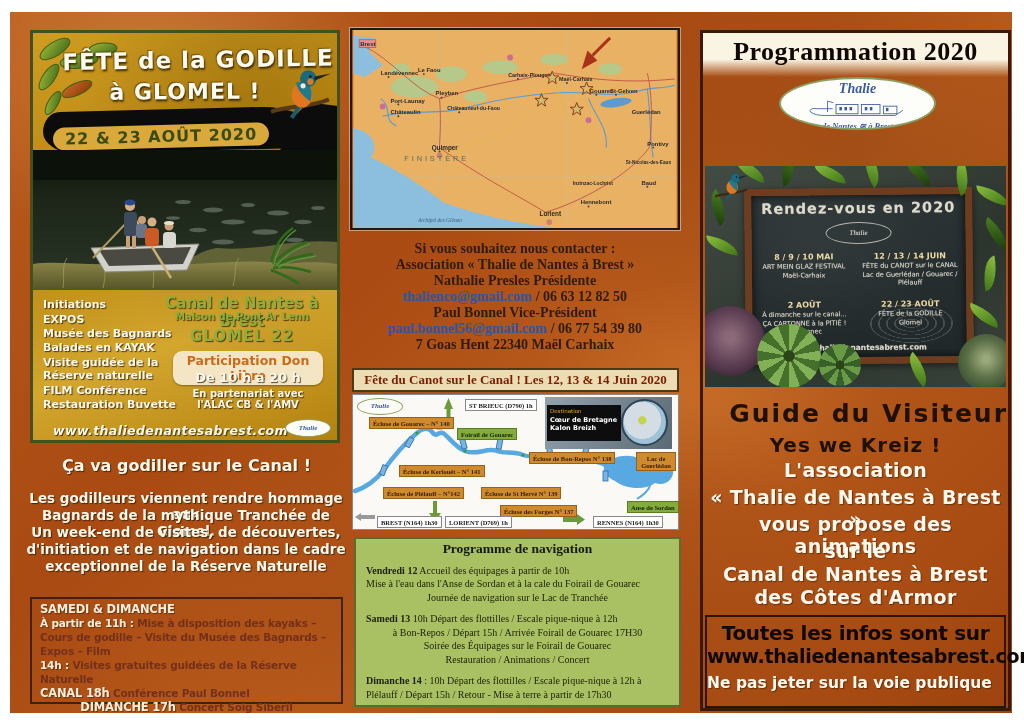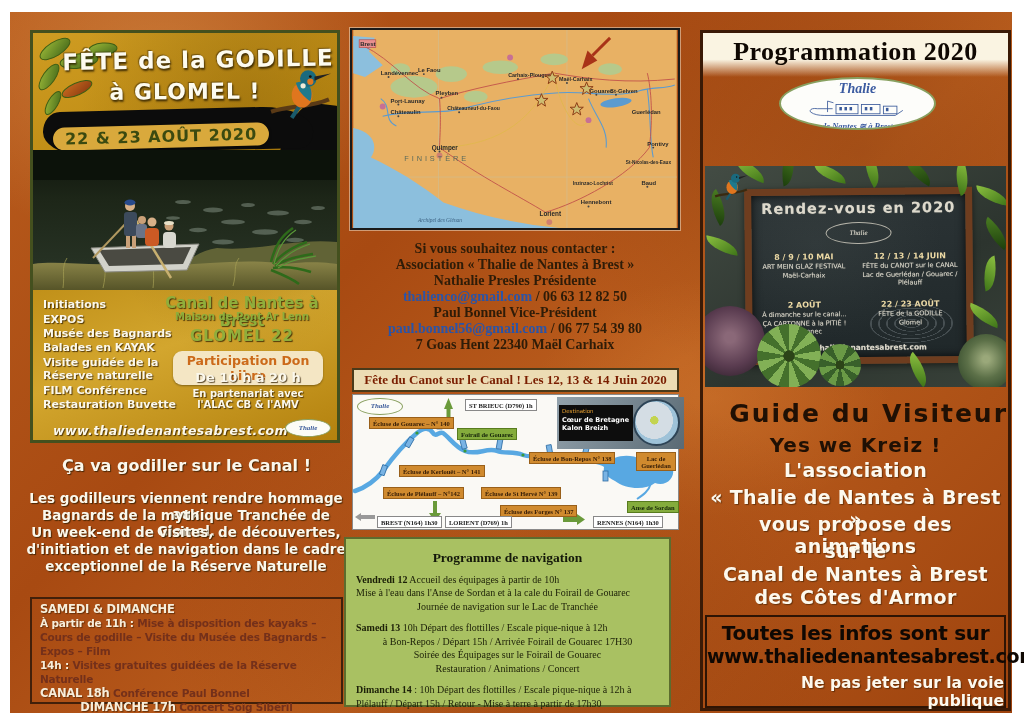--- a/index.html
+++ b/index.html
@@ -57,28 +57,28 @@
   #canot-title { left:352px; top:368px; width:327px; height:24px; background:#ecdcb4;
     border:2px solid #4a3a1a; text-align:center; font-family:"Liberation Serif", serif;
     font-size:13px; font-weight:bold; color:#7a1e00; line-height:20px; }
   #canot-map { left:352px; top:394px; width:327px; height:136px; background:#faf9f5; border:1px solid #8a8a8a; }
   .map-lab-o { position:absolute; background:#d08a2e; border:1px solid #99601a; color:#3a2008;
     font-family:"Liberation Serif", serif; font-size:6.5px; font-weight:bold; padding:1.5px 3px; white-space:nowrap; }
   .map-lab-g { position:absolute; background:#84ac3c; border:1px solid #587c1e; color:#15240a;
     font-family:"Liberation Serif", serif; font-size:6.5px; font-weight:bold; padding:1.5px 3px; white-space:nowrap; }
   .map-lab-w { position:absolute; background:#ffffff; border:1px solid #888; color:#222;
     font-family:"Liberation Serif", serif; font-size:6.5px; font-weight:bold; padding:1.5px 3px; white-space:nowrap; }
-  #dest-inset { position:absolute; left:204px; top:2px; width:127px; height:52px;
+  #dest-inset { position:absolute; left:192px; top:2px; width:127px; height:52px;
     background:linear-gradient(120deg,#93a2ac,#5a6a74); overflow:hidden;padding-left:8px; }
   #dest-banner { position:absolute; left:2px; top:8px; width:74px; height:36px; background:#0d0d0d; padding:2px 3px; }
   #dest-banner div { line-height:8.5px; }
   #globe { position:absolute; left:76px; top:2px; width:47px; height:47px; border-radius:50%;
     border:2px solid #2e4456; background:radial-gradient(circle at 45% 45%, #c3d450 12%, #d4dde4 13% 55%, #9ec2d8 56%); }
-  #program-box { left:344px; top:537px; width:327px; height:170px; background:#a9c162;
-    border:2px solid #5c6c2e; padding:10px 10px; font-family:"Liberation Serif", serif;
+  #program-box { left:354px; top:537px; width:327px; height:170px; background:#a9c162;
+    border:2px solid #5c6c2e; padding:1px 10px; font-family:"Liberation Serif", serif;
     font-size:10px; color:#1c2008; line-height:13.5px; }
   #program-box h3 { text-align:center; font-size:13.5px; margin:2px 0 8px 0; color:#14180a; }
   .prog-entry { margin-bottom:8px; }
   .pc { text-align:center; }
 
   
   #right-panel { left:700px; top:30px; width:311px; height:681px; border:3px solid #3a1a06; }
   #right-title-band { position:absolute; left:0; top:0; width:100%; height:44px;
     background:linear-gradient(#faf4e2 60%, rgba(250,244,226,0)); text-align:center;
     font-family:"Liberation Serif", serif; font-size:26px; font-weight:bold; color:#0f0802; line-height:38px; letter-spacing:.5px; }
@@ -108,22 +108,22 @@
   .leaf.dk { background:linear-gradient(135deg,#4a7c22,#1c3e0c); }
   .succ { position:absolute; border-radius:50%; }
   #ripple { position:absolute; right:10px; bottom:12px; width:90px; height:42px; border-radius:50%;
     background:repeating-radial-gradient(ellipse at 50% 50%, rgba(150,160,165,.45) 0 1px, transparent 2px 8px); opacity:.7; }
   #guide-title { position:absolute; left:0; top:366px; width:100%; text-align:right; font-size:25px; font-weight:bold; color:#1f1004; letter-spacing:2px; }
   #guide-sub { position:absolute; left:0; top:400px; width:100%; text-align:center; font-size:20px; font-weight:bold; color:#1f1004; letter-spacing:1px; }
   .assoc-line { position:absolute; left:0; width:100%; text-align:center; font-size:19px; font-weight:bold;
     color:#fdf9ee; text-shadow:1px 1px 1px rgba(60,30,0,.6); letter-spacing:.3px; }
   #info-box { position:absolute; left:2px; top:582px; width:301px; height:93px; border:2px solid #2e1404; }
   .info-dark { position:absolute; left:0; width:100%; text-align:center; font-weight:bold; color:#0f0803; letter-spacing:-.3px; }
-  #info-l3 { position:absolute; left:0; top:57px; width:100%; text-align:right; font-size:15.5px; font-weight:bold;
-    color:#fdf9ee; text-shadow:1px 1px 1px rgba(60,30,0,.6);padding-left:21px; }
+  #info-l3 { position:absolute; left:0; top:57px; width:100%; text-align:left; font-size:15.5px; font-weight:bold;
+    color:#fdf9ee; text-shadow:1px 1px 1px rgba(60,30,0,.6); }
 </style>
 </head>
 <body>
 
 <div id="page">
   <div id="sheet"></div>
 
   <div id="poster" class="abs">
     <svg class="abs" style="left:0;top:0" width="100" height="90" viewBox="0 0 100 90">
       <defs>

